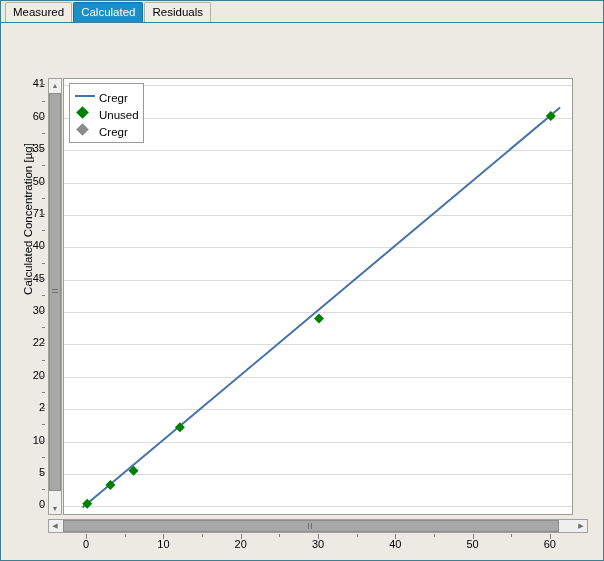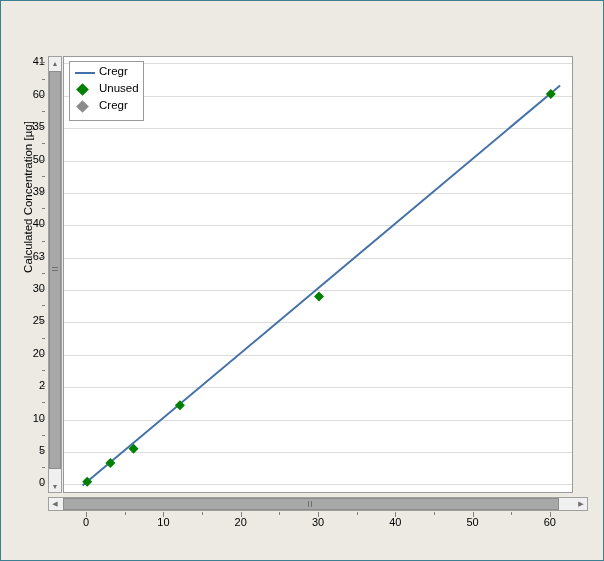--- a/index.html
+++ b/index.html
@@ -173,21 +173,21 @@
     left: 68px;
     top: 60px;
     width: 75px;
     background: #ffffff;
     border: 1px solid #9a9a9a;
     padding: 3px 4px 4px 4px;
     box-sizing: border-box;
   }
   .legend-row {
     display: flex;
-    align-items: flex-start;
+    align-items: flex-end;
     height: 17px;
   }
   .legend-key {
     width: 22px;
     height: 16px;
     position: relative;
     flex: none;
   }
   .legend-line {
     position: absolute;
@@ -304,20 +304,31 @@
       linear-gradient(to right, #6f6f6f 0 1px, transparent 1px 3px,
                       #6f6f6f 3px 4px, transparent 4px 6px);
   }
 </style>
 </head>
 <body>
 
 <div id="window">
 
 
+  <div id="tabstrip">
+    <div class="tab">
+      <span>Measured</span>
+    </div>
+    <div class="tab selected">
+      <span>Calculated</span>
+    </div>
+    <div class="tab">
+      <span>Residuals</span>
+    </div>
+  </div>
 
   <div id="chartpanel">
 
     <div id="ylabel">Calculated Concentration [µg]</div>
 
     <div id="yticklayer">
         <div class="ytick-label" style="top: 476.289px;">0</div>
         <div class="ytick-mark" style="top: 482.289px; width: 5px;"></div>
         <div class="ytick-mark" style="top: 466.104px; width: 3px;"></div>
         <div class="ytick-label" style="top: 443.919px;">5</div>
@@ -325,33 +336,33 @@
         <div class="ytick-mark" style="top: 433.733px; width: 3px;"></div>
         <div class="ytick-label" style="top: 411.548px;">10</div>
         <div class="ytick-mark" style="top: 417.548px; width: 5px;"></div>
         <div class="ytick-mark" style="top: 401.363px; width: 3px;"></div>
         <div class="ytick-label" style="top: 379.178px;">2</div>
         <div class="ytick-mark" style="top: 385.178px; width: 5px;"></div>
         <div class="ytick-mark" style="top: 368.993px; width: 3px;"></div>
         <div class="ytick-label" style="top: 346.807px;">20</div>
         <div class="ytick-mark" style="top: 352.807px; width: 5px;"></div>
         <div class="ytick-mark" style="top: 336.622px; width: 3px;"></div>
-        <div class="ytick-label" style="top: 314.437px;">25</div>
+        <div class="ytick-label" style="top: 314.437px;">22</div>
         <div class="ytick-mark" style="top: 320.437px; width: 5px;"></div>
         <div class="ytick-mark" style="top: 304.252px; width: 3px;"></div>
         <div class="ytick-label" style="top: 282.067px;">30</div>
         <div class="ytick-mark" style="top: 288.067px; width: 5px;"></div>
         <div class="ytick-mark" style="top: 271.881px; width: 3px;"></div>
-        <div class="ytick-label" style="top: 249.696px;">63</div>
+        <div class="ytick-label" style="top: 249.696px;">45</div>
         <div class="ytick-mark" style="top: 255.696px; width: 5px;"></div>
         <div class="ytick-mark" style="top: 239.511px; width: 3px;"></div>
         <div class="ytick-label" style="top: 217.326px;">40</div>
         <div class="ytick-mark" style="top: 223.326px; width: 5px;"></div>
         <div class="ytick-mark" style="top: 207.141px; width: 3px;"></div>
-        <div class="ytick-label" style="top: 184.956px;">39</div>
+        <div class="ytick-label" style="top: 184.956px;">71</div>
         <div class="ytick-mark" style="top: 190.956px; width: 5px;"></div>
         <div class="ytick-mark" style="top: 174.77px; width: 3px;"></div>
         <div class="ytick-label" style="top: 152.585px;">50</div>
         <div class="ytick-mark" style="top: 158.585px; width: 5px;"></div>
         <div class="ytick-mark" style="top: 142.4px; width: 3px;"></div>
         <div class="ytick-label" style="top: 120.215px;">35</div>
         <div class="ytick-mark" style="top: 126.215px; width: 5px;"></div>
         <div class="ytick-mark" style="top: 110.03px; width: 3px;"></div>
         <div class="ytick-label" style="top: 87.8444px;">60</div>
         <div class="ytick-mark" style="top: 93.8444px; width: 5px;"></div>

